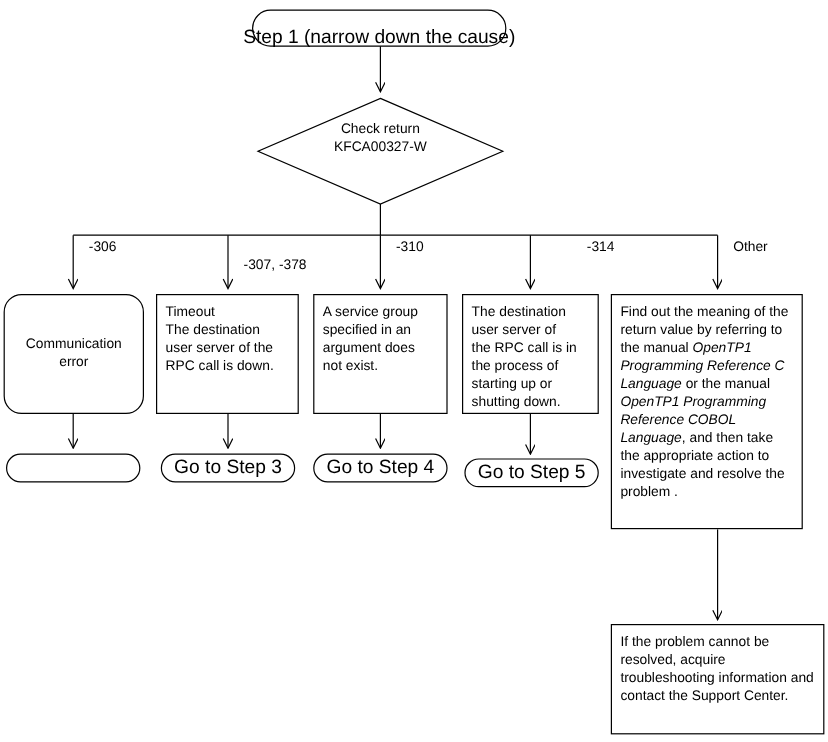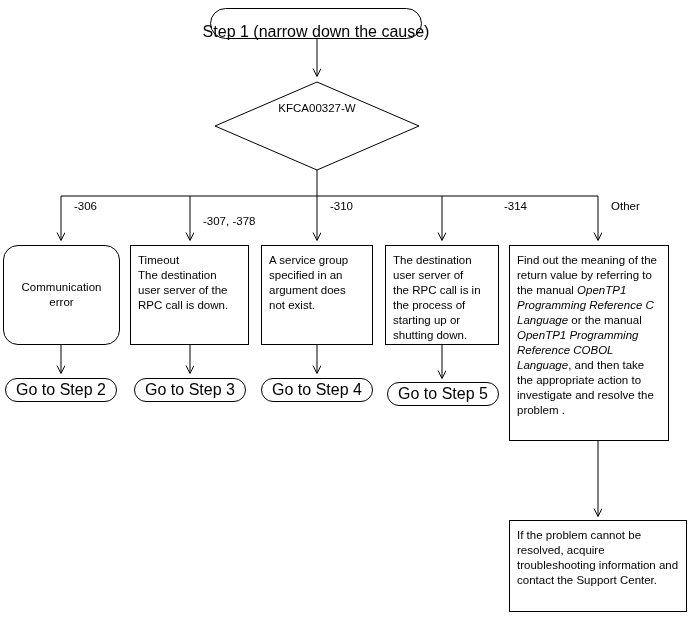--- a/index.html
+++ b/index.html
@@ -112,27 +112,28 @@
     <rect x="134.5" y="378.5" width="111" height="23" rx="11.5" ry="11.5" fill="#ffffff" stroke="#000000" stroke-width="1"></rect>
     <rect x="261.5" y="378.5" width="111" height="23" rx="11.5" ry="11.5" fill="#ffffff" stroke="#000000" stroke-width="1"></rect>
     <rect x="387.5" y="382.5" width="111" height="23" rx="11.5" ry="11.5" fill="#ffffff" stroke="#000000" stroke-width="1"></rect>
   </svg>
 
   <div class="terminator" style="position:absolute; left:210px; top:8px; width:212px; height:47px; border:none; background:transparent;">
     <span>Step 1 (narrow down the cause)</span>
   </div>
 
   <div class="decision-text" style="left:231px; top:101px; width:172px;">
+    <div>Check return</div>
     <div>KFCA00327-W</div>
   </div>
 
   <div class="edge-label" style="left:74px;  top:200px;">-306</div>
   <div class="edge-label" style="left:203px; top:200px;margin-top:15px;">-307, -378</div>
   <div class="edge-label" style="left:330px; top:200px;">-310</div>
-  <div class="edge-label" style="left:504px; top:200px;text-align:right;">-314</div>
+  <div class="edge-label" style="left:489px; top:200px;text-align:right;">-314</div>
   <div class="edge-label" style="left:611px; top:200px;">Other</div>
 
   <div class="node process centered" style="left:3px; top:245px; width:117px; height:100px; white-space:pre-line;border-radius:15px;">Communication
 error</div>
 
   <div class="node process" style="left:130px; top:245px; width:119px; height:100px; white-space:pre-line;">Timeout
 The destination
 user server of the
 RPC call is down.</div>
 
@@ -147,23 +148,20 @@
 the process of
 starting up or
 shutting down.</div>
 
   <div class="node process" style="left:509px; top:245px; width:160px; height:196px;">
     <span>Find out the meaning of the return value by referring to the manual </span><span class="ital">OpenTP1 Programming Reference C Language</span><span> or the manual </span><span class="ital">OpenTP1 Programming Reference COBOL Language</span><span>, and then take the appropriate action to investigate and resolve the problem .</span>
   </div>
 
   <div class="node process" style="left:509px; top:520px; width:178px; height:92px;">If the problem cannot be resolved, acquire troubleshooting information and contact the Support Center.</div>
 
-  <div class="terminator" style="position:absolute; left:5px; top:378px; width:112px; height:24px; border:none; background:transparent;">
-    <span>Go to Step 2</span>
-  </div>
   <div class="terminator" style="position:absolute; left:134px; top:378px; width:112px; height:24px; border:none; background:transparent;">
     <span>Go to Step 3</span>
   </div>
   <div class="terminator" style="position:absolute; left:261px; top:378px; width:112px; height:24px; border:none; background:transparent;">
     <span>Go to Step 4</span>
   </div>
   <div class="terminator" style="position:absolute; left:387px; top:382px; width:112px; height:24px; border:none; background:transparent;">
     <span>Go to Step 5</span>
   </div>
 

